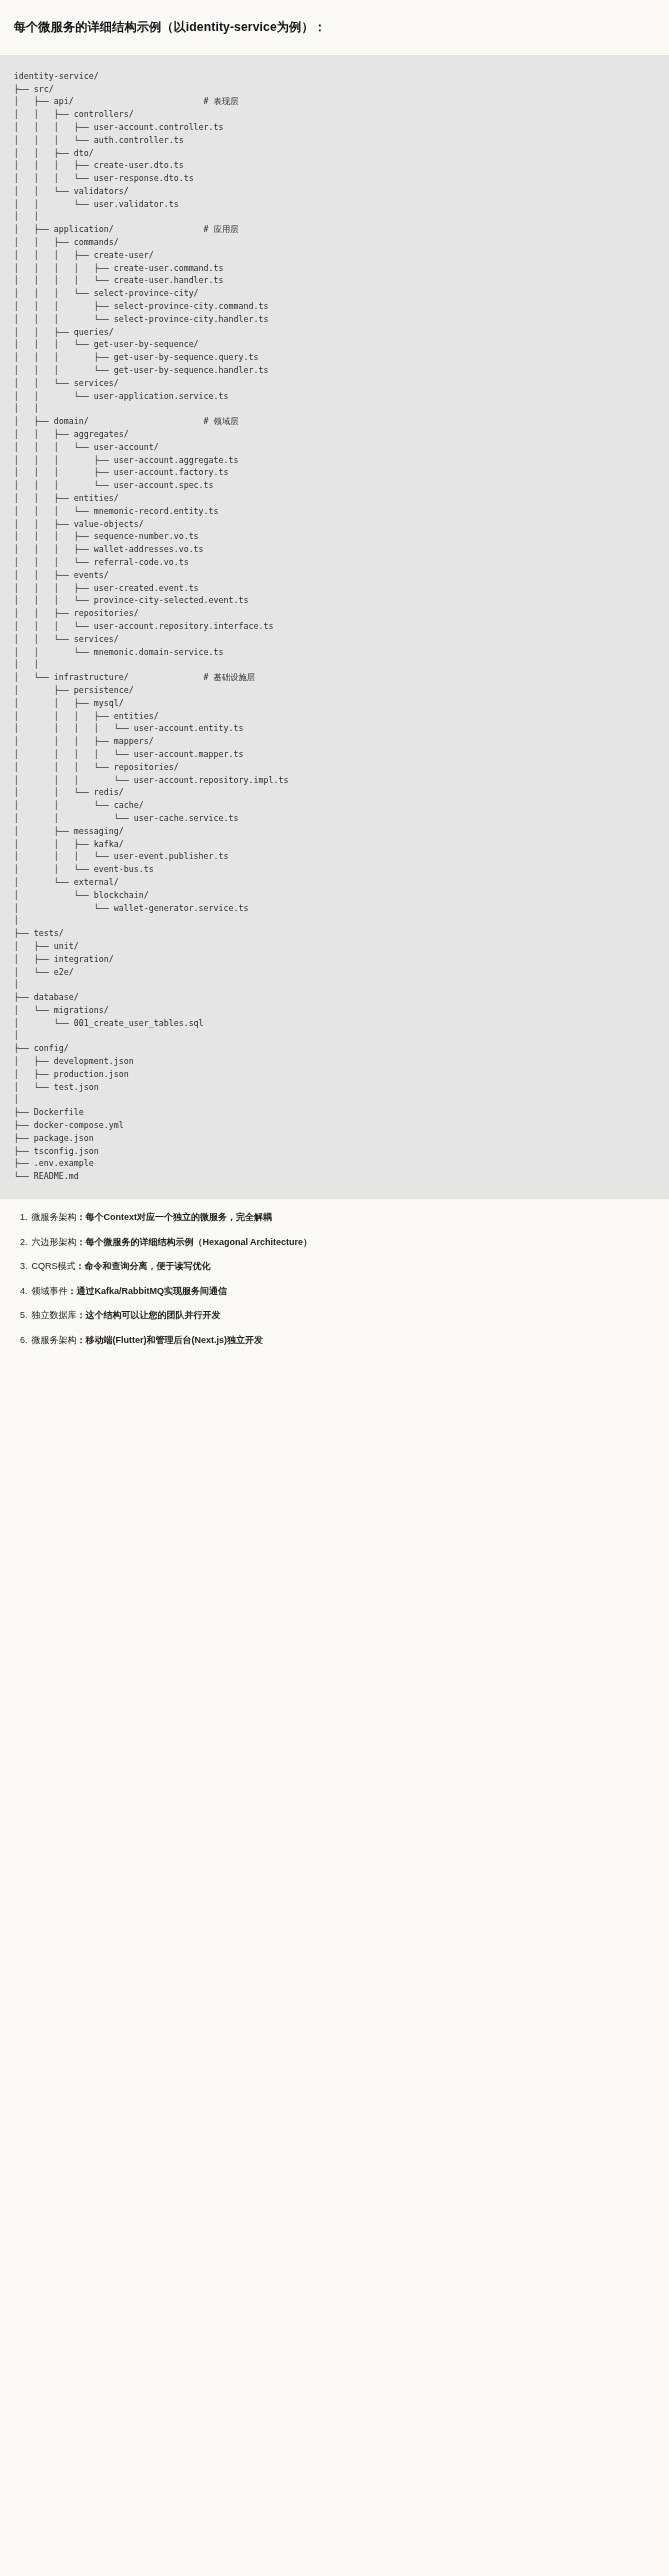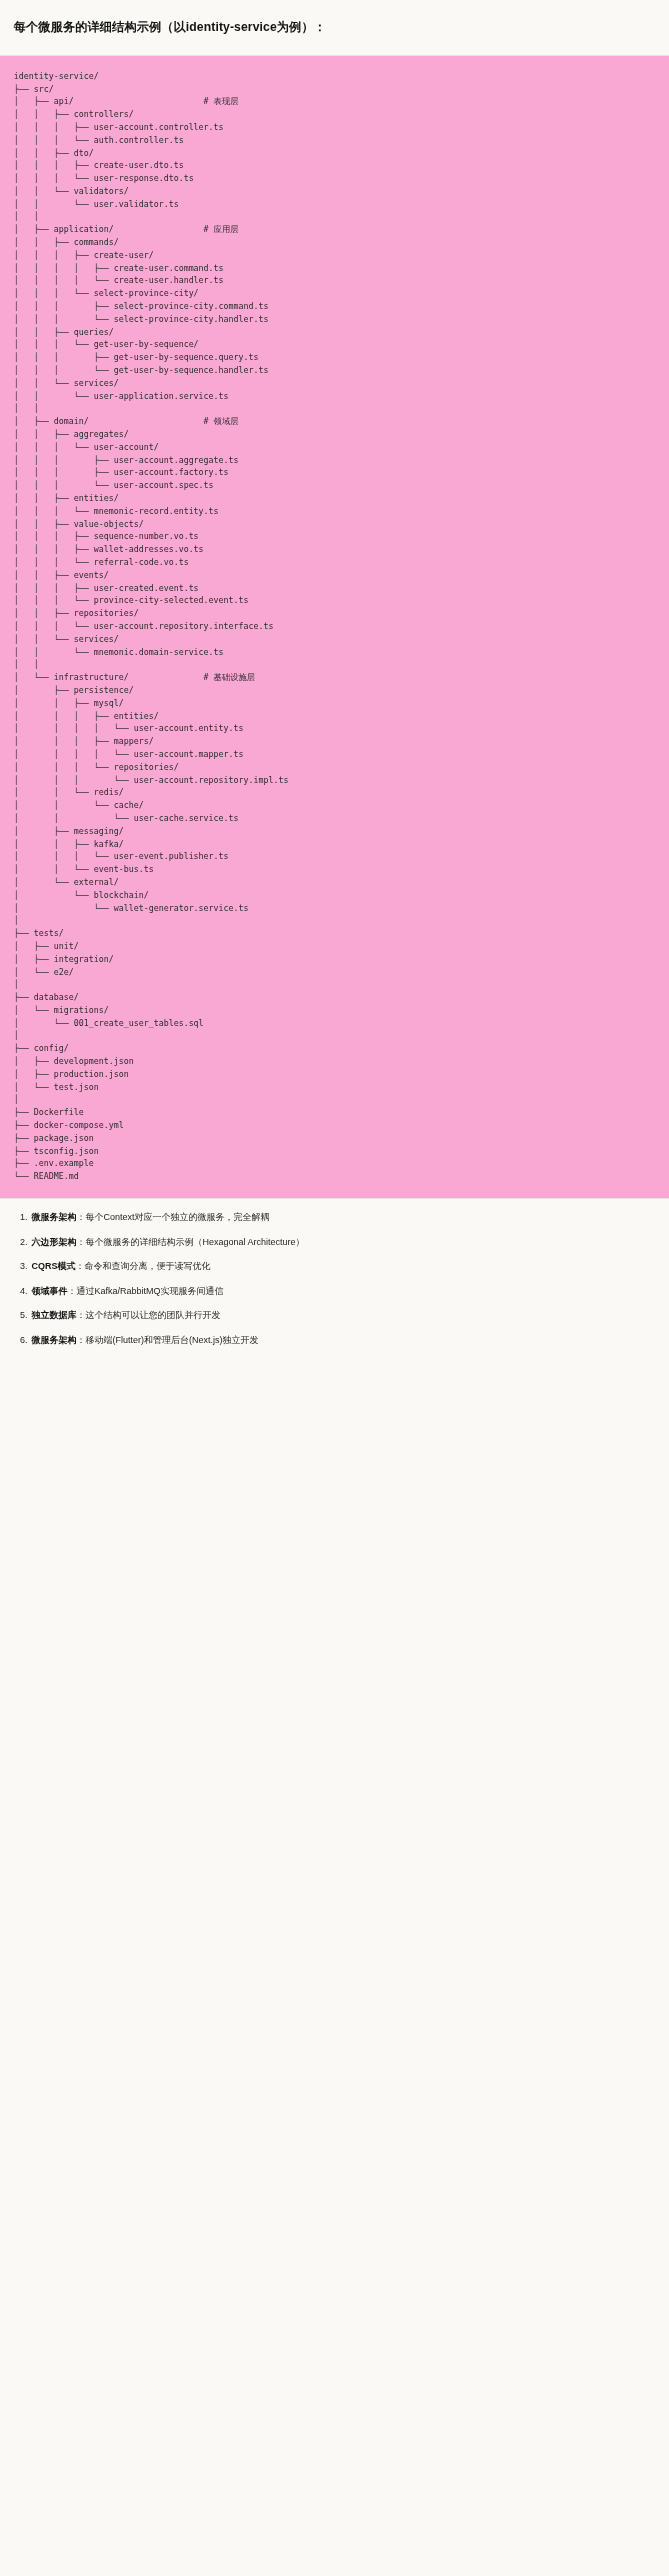--- a/index.html
+++ b/index.html
@@ -33,21 +33,21 @@
   .divider {
     height: 0.6px;
     background: #e6e4dd;
     border: 0;
     margin: 0;
     width: 100%;
   }
 
   
   .code-block {
-    background: #f9a8d4;
+    background: #e5e5e5;
     padding: 8.8px 0 11.3px 0;
   }
   pre.tree {
     margin: 0;
     padding: 5px 13.8px 3.8px 13.8px;
     font-family: "DejaVu Sans Mono", "Liberation Mono", monospace;
     font-size: 8.3px;
     line-height: 12.8px;
     color: #2b2b2b;
     white-space: pre;
@@ -76,25 +76,25 @@
     line-height: 1.55;
     color: #1f1e1c;
     margin: 0 0 10.6px 0;
     padding-left: 1.3px;
   }
   ol.kp-list > li::marker {
     font-size: 9px;
     color: #1f1e1c;
   }
   .kp-term {
+    font-weight: normal;
+    color: #141413;
+  }
+  .kp-desc {
     font-weight: bold;
-    color: #141413;
-  }
-  .kp-desc {
-    font-weight: normal;
   }
   .kp-footer {
     font-size: 8.5px;
     line-height: 1.6;
     color: #25241f;
     padding: 6.3px 13.8px 15px 13.8px;
   }
 </style>
 </head>
 <body>

